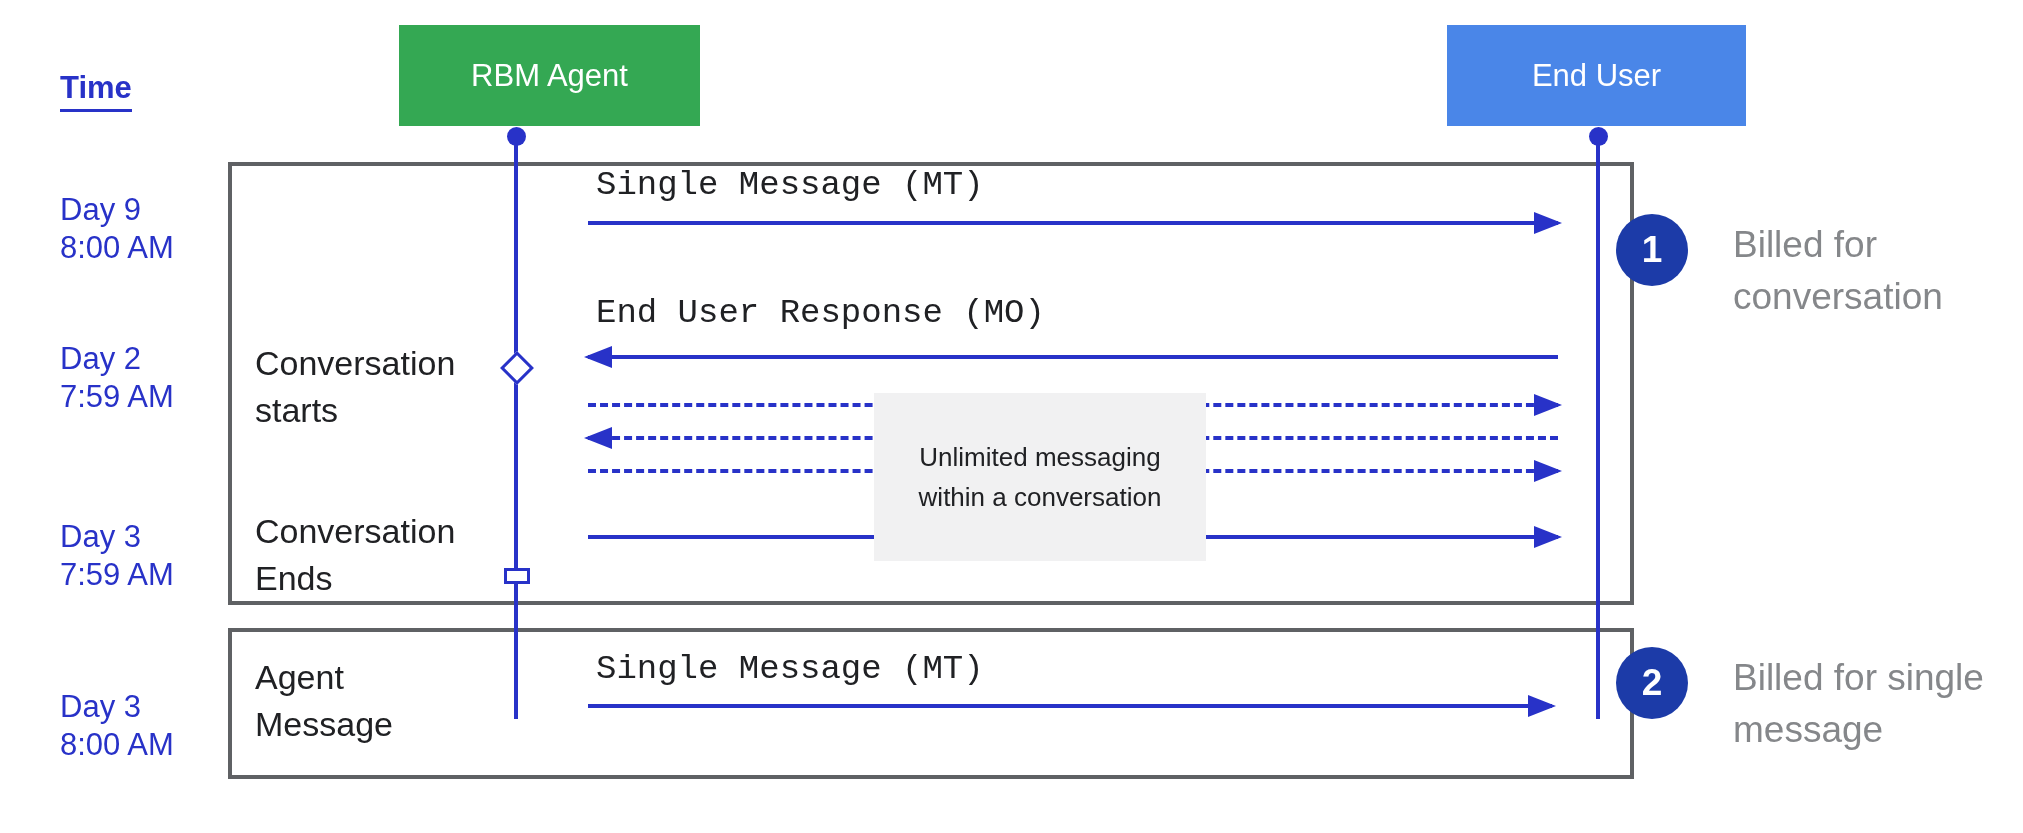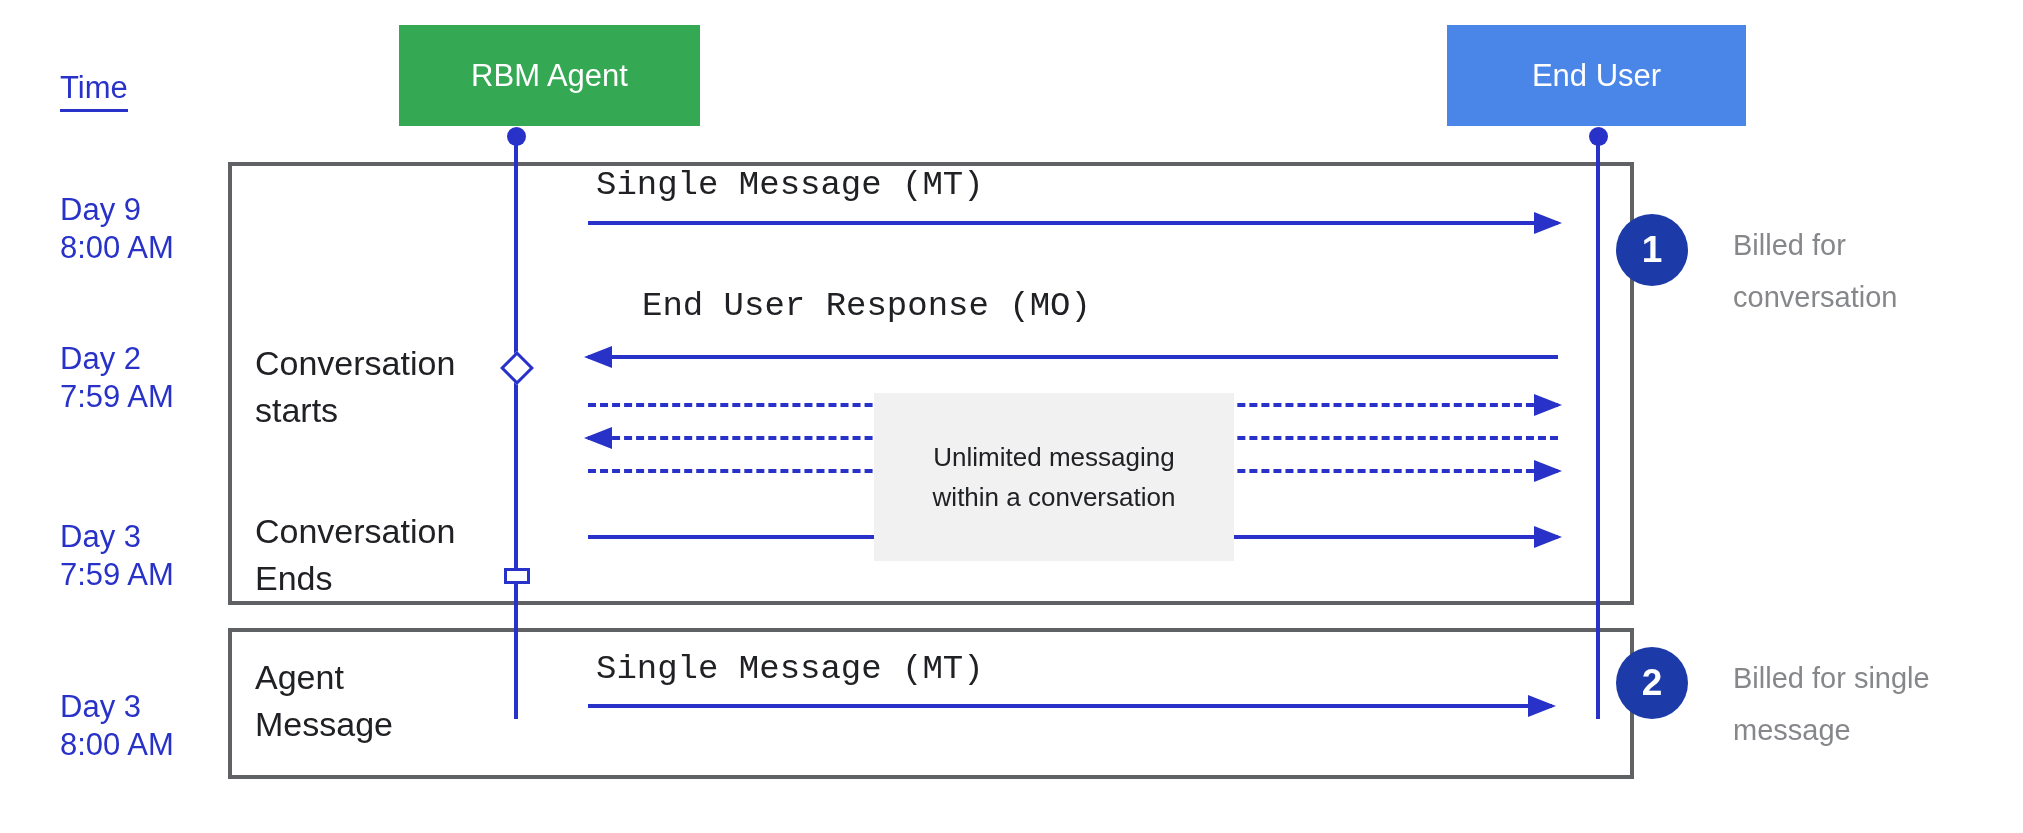--- a/index.html
+++ b/index.html
@@ -11,21 +11,21 @@
     --muted:#85878a;        
     --black:#202124;
     --notebg:#f1f1f2;
   }
   *{margin:0;padding:0;box-sizing:border-box;}
   body{background:#fff;font-family:"Liberation Sans","DejaVu Sans",sans-serif;}
   .canvas{position:relative;width:2023px;height:833px;background:#fff;overflow:hidden;}
 
   
   .time-label{position:absolute;left:60px;top:70px;font-size:31px;color:var(--ink);
-    border-bottom:3px solid var(--ink);padding-bottom:3px;}
+    border-bottom:3px solid var(--ink);padding-bottom:3px;font-weight:bold;}
   .actor{position:absolute;top:25px;height:101px;display:flex;align-items:center;justify-content:center;
     color:#fff;font-size:31px;}
   .actor.agent{left:399px;width:301px;background:var(--green);}
   .actor.user{left:1447px;width:299px;background:var(--boxblue);}
 
   
   .dot{position:absolute;width:19px;height:19px;border-radius:50%;background:var(--ink);z-index:3;}
   .dot.agent{left:507px;top:127px;}
   .dot.user{left:1589px;top:127px;}
   .lifeline{position:absolute;width:4px;background:var(--ink);top:136px;height:583px;z-index:3;}
@@ -45,40 +45,40 @@
   .plabel{position:absolute;left:255px;color:var(--black);font-size:34px;line-height:47px;}
   .plabel.starts{top:340px;} .plabel.ends{top:508px;} .plabel.single{top:654px;}
 
   
   .marker{position:absolute;background:#fff;border:3px solid var(--ink);z-index:4;}
   .marker.diamond{left:505px;top:356px;width:24px;height:24px;transform:rotate(45deg);}
   .marker.square{left:504px;top:568px;width:26px;height:16px;}
 
   
   .msg-label{position:absolute;left:596px;color:var(--black);font-size:34px;z-index:2;font-family:Liberation Mono, monospace;}
-  .msg-label.mt1{top:166px;} .msg-label.mo{top:287px;margin-left:46px;} .msg-label.mt2{top:650px;}
+  .msg-label.mt1{top:166px;} .msg-label.mo{top:294px;} .msg-label.mt2{top:650px;}
   .msg-line{position:absolute;left:588px;width:970px;height:0;border-top:4px solid var(--ink);z-index:2;}
   .msg-line.dashed{border-top-style:dashed;}
   .msg-line.mt1{top:221px;} .msg-line.mo{top:355px;}
   .msg-line.d1{top:403px;} .msg-line.d2{top:436px;} .msg-line.d3{top:469px;}
   .msg-line.s4{top:535px;} .msg-line.p2{top:704px;width:964px;}
   .head{position:absolute;width:0;height:0;border-top:11px solid transparent;border-bottom:11px solid transparent;top:-13px;}
   .head.right{right:-4px;border-left:28px solid var(--ink);}
   .head.left{left:-4px;border-right:28px solid var(--ink);}
 
   
-  .note{position:absolute;left:874px;top:393px;width:360px;height:168px;background:var(--notebg);
+  .note{position:absolute;left:874px;top:393px;width:332px;height:168px;background:var(--notebg);
     display:flex;flex-direction:column;align-items:center;justify-content:center;z-index:3;
     color:var(--black);font-size:26px;line-height:40px;text-align:center;}
 
   
   .badge{position:absolute;width:72px;height:72px;border-radius:50%;background:var(--navy);
     display:flex;align-items:center;justify-content:center;color:#fff;font-size:37px;font-weight:bold;z-index:5;}
   .badge.b1{left:1616px;top:214px;} .badge.b2{left:1616px;top:647px;}
-  .billed{position:absolute;left:1733px;color:var(--muted);font-size:29px;line-height:52px;}
+  .billed{position:absolute;left:1733px;color:var(--muted);font-size:37px;line-height:52px;}
   .billed.b1{top:219px;} .billed.b2{top:652px;}
 </style>
 </head>
 <body>
 
 <div class="canvas">
 
   <div class="time-label">Time</div>
 
   <div class="actor user">

